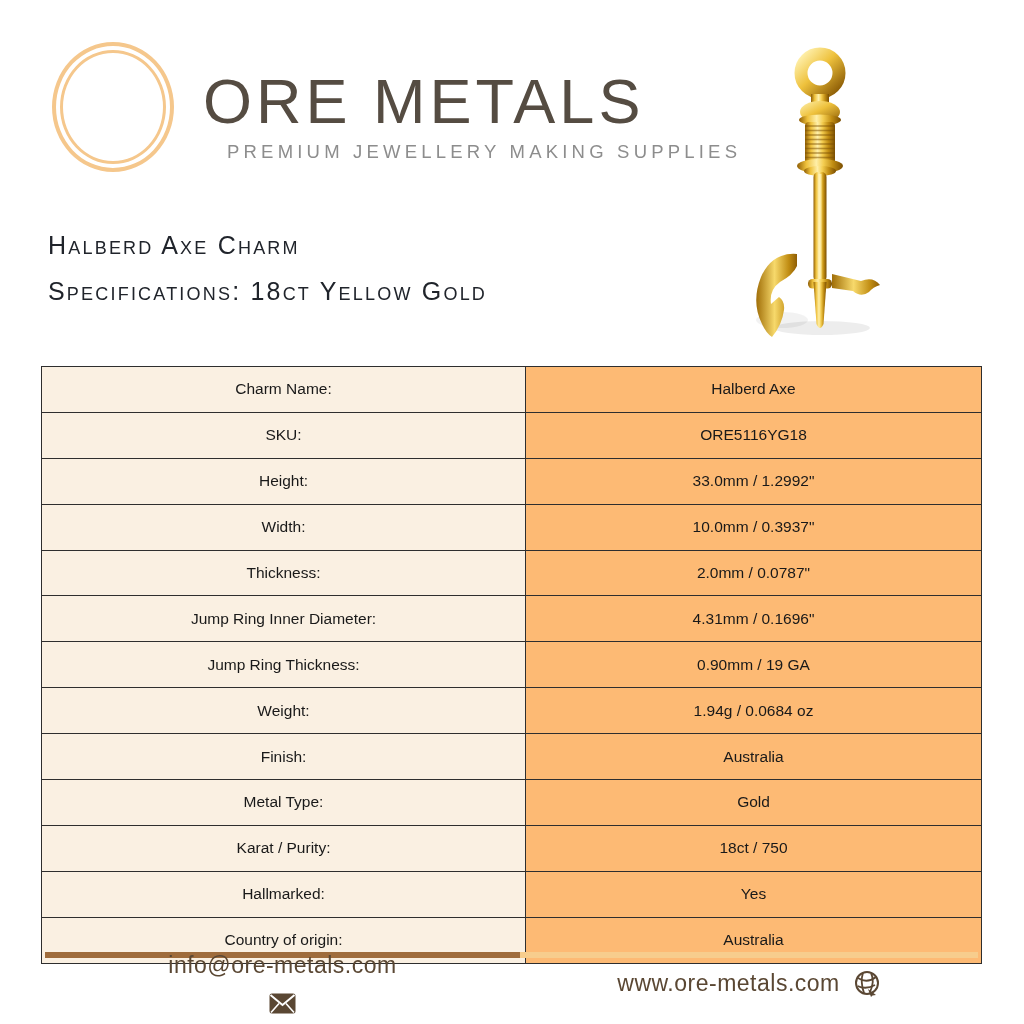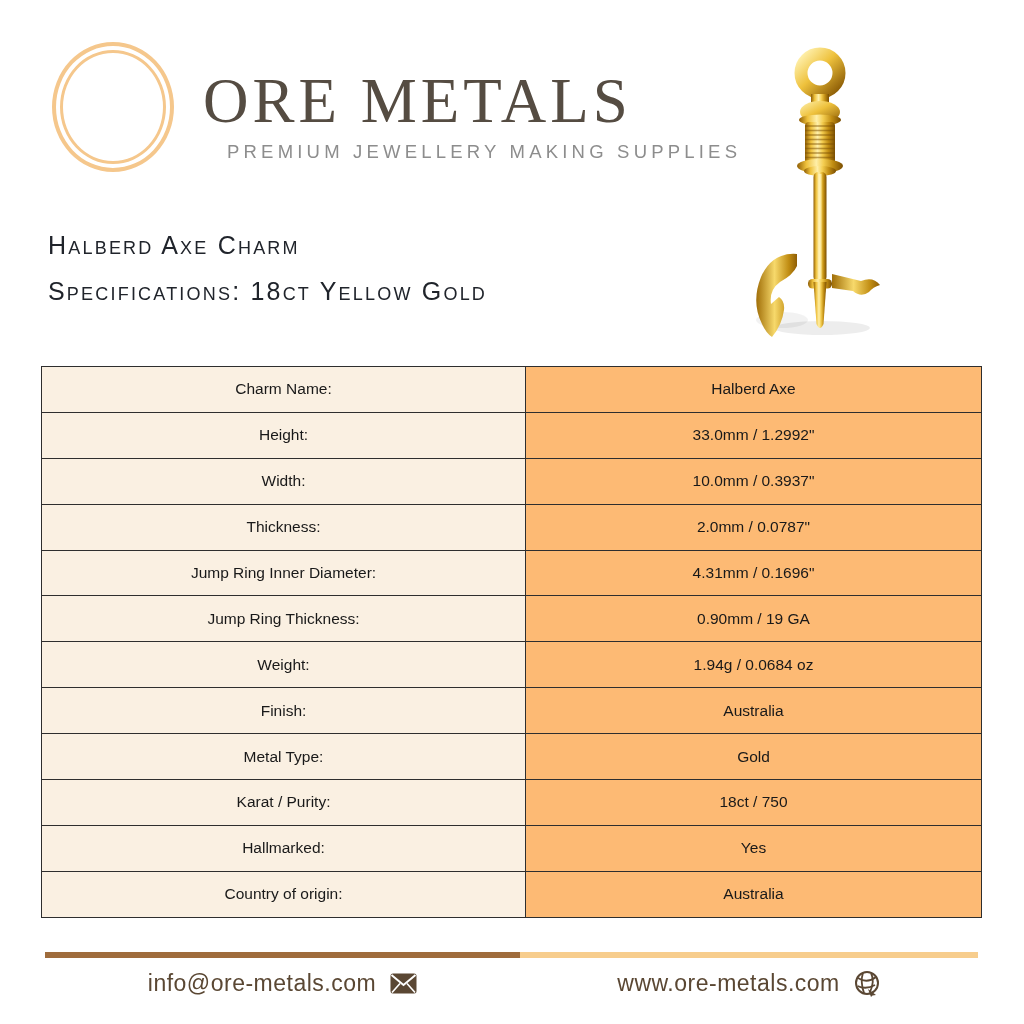--- a/index.html
+++ b/index.html
@@ -6,21 +6,21 @@
   .page{position:relative;width:1024px;height:1024px;background:#ffffff;overflow:hidden;
         font-family:"Liberation Sans",sans-serif;}
 
   
   .logo-rings{position:absolute;left:52px;top:42px;width:122px;height:130px;}
   .ring-outer{position:absolute;left:0;top:0;width:122px;height:130px;border:4.5px solid #F5C78C;
               border-radius:50%;box-sizing:border-box;}
   .ring-inner{position:absolute;left:8px;top:8px;width:106px;height:114px;border:3.5px solid #F5C78C;
               border-radius:50%;box-sizing:border-box;}
   .brand-block{position:absolute;left:203px;top:66px;width:420px;}
-  .brand-name{font-family:Liberation Serif, serif;font-size:63px;line-height:70px;
+  .brand-name{font-family:Liberation Sans, sans-serif;font-size:63px;line-height:70px;
               color:#554C42;letter-spacing:4px;white-space:nowrap;}
   .brand-tagline{font-size:18.5px;letter-spacing:4.2px;color:#8D8D8D;margin-top:5px;margin-left:24px;
                  white-space:nowrap;}
 
   
   .title-block{position:absolute;left:48px;top:222px;color:#20242B;}
   .title-line{font-variant:small-caps;font-size:25px;letter-spacing:2.2px;font-weight:400;
               line-height:46px;white-space:nowrap;}
 
   
@@ -33,21 +33,21 @@
                  font-size:15.5px;color:#191919;padding:4px 6px;}
   .spec-table td.label-cell{background:#FAF0E2;width:471px;}
   .spec-table td.value-cell{background:#fdba74;}
 
   
   .footer-bar{position:absolute;left:45px;top:952px;width:933px;height:6px;display:flex;}
   .footer-bar .seg-left{width:475px;height:100%;background:#9F6C3C;}
   .footer-bar .seg-right{flex:1;height:100%;background:#F7CD8D;}
   .footer-row{position:absolute;left:45px;top:962px;width:933px;height:42px;display:flex;}
   .footer-cell{display:flex;align-items:center;justify-content:center;gap:14px;}
-  .footer-cell.left{width:475px;}
+  .footer-cell.left{width:475px;flex-direction:column;}
   .footer-cell.right{flex:1;}
   .footer-text{font-size:23px;color:#5A4733;letter-spacing:0.5px;}
   .footer-icon{display:inline-flex;align-items:center;}
 </style>
 </head>
 <body>
 
 <div class="page">
 
   <div class="logo-rings">
@@ -138,20 +138,24 @@
     <div class="title-line">Specifications: 18ct Yellow Gold</div>
   </div>
 
   <table class="spec-table">
     <tbody>
         <tr>
           <td class="label-cell">Charm Name:</td>
           <td class="value-cell">Halberd Axe</td>
         </tr>
         <tr>
+          <td class="label-cell">SKU:</td>
+          <td class="value-cell">ORE5116YG18</td>
+        </tr>
+        <tr>
           <td class="label-cell">Height:</td>
           <td class="value-cell">33.0mm / 1.2992"</td>
         </tr>
         <tr>
           <td class="label-cell">Width:</td>
           <td class="value-cell">10.0mm / 0.3937"</td>
         </tr>
         <tr>
           <td class="label-cell">Thickness:</td>
           <td class="value-cell">2.0mm / 0.0787"</td>

